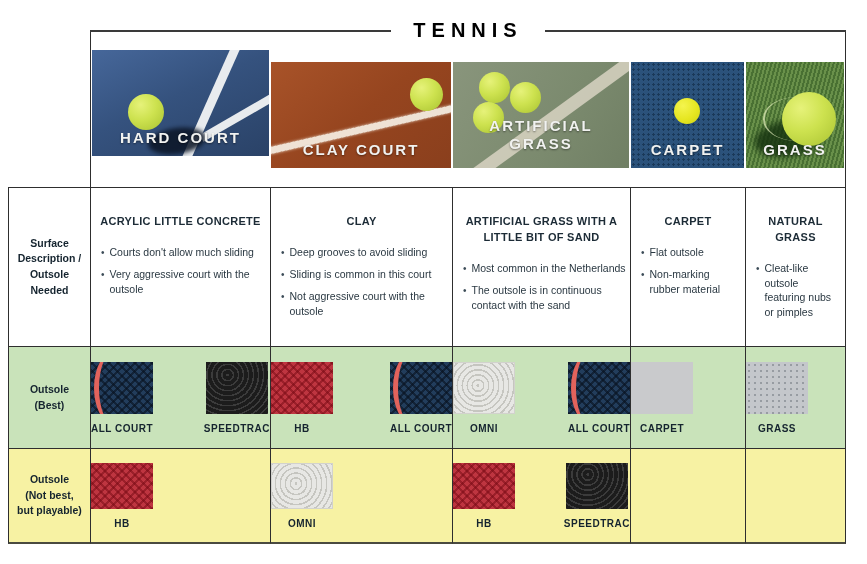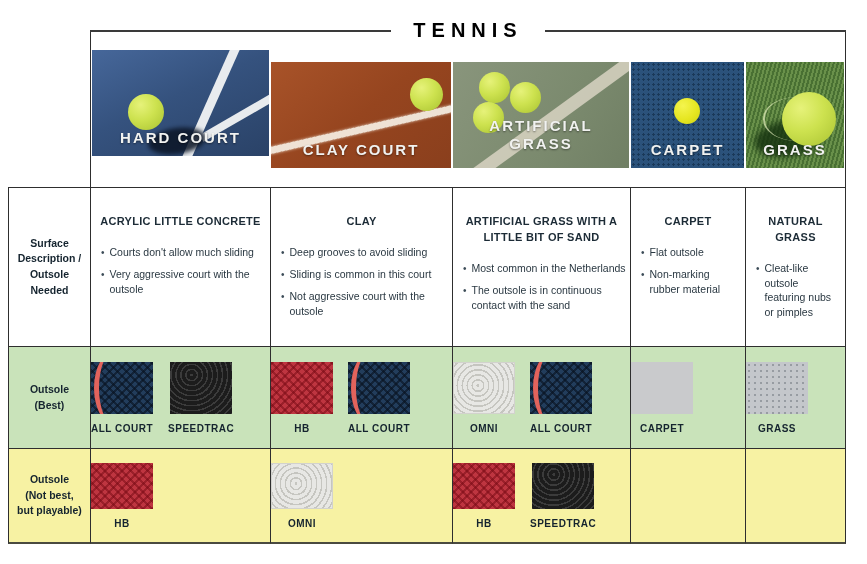--- a/index.html
+++ b/index.html
@@ -75,21 +75,21 @@
 
   
   .desc { padding-top:26px; }
   .desc-head { text-align:center; font-size:11px; font-weight:700; color:#1c2b36;
                letter-spacing:.3px; line-height:1.45; white-space:pre-line; padding:0 4px; }
   .bullets { margin:15px 4px 0 10px; }
   .bullet { display:flex; gap:5px; margin-bottom:7px; font-size:10.5px; line-height:1.4; color:#2a3842; text-align:left; }
   .bullet::before { content:"•"; font-size:10px; color:#3c4c57; line-height:1.5; }
 
   
-  .sw-cell { display:flex; align-items:center; justify-content:flex-start; gap:15px; }
+  .sw-cell { display:flex; align-items:center; justify-content:space-between; gap:15px; }
   .sw-block { display:flex; flex-direction:column; align-items:center; }
   .sw { width:62px; height:52px; position:relative; overflow:hidden; }
   .row-playable .sw { height:46px; }
   .sw-label { margin-top:9px; font-size:10px; font-weight:700; letter-spacing:.5px; color:#15242f; text-align:center; white-space:nowrap; }
 
   .sw-hb { background-color:#be3540;
            background-image:repeating-linear-gradient(45deg, rgba(120,10,20,.5) 0 2px, transparent 2px 6px),
                             repeating-linear-gradient(-45deg, rgba(120,10,20,.5) 0 2px, transparent 2px 6px); }
   .sw-allcourt { background-color:#223d5c;
                  background-image:repeating-linear-gradient(45deg, rgba(8,18,32,.6) 0 2px, transparent 2px 6px),

